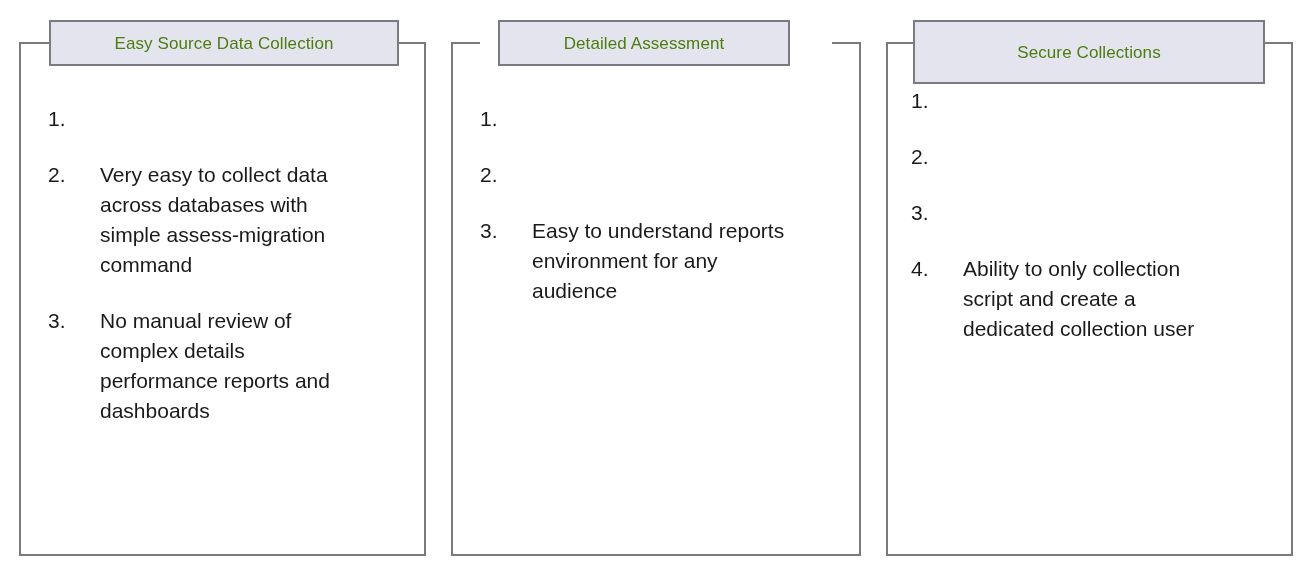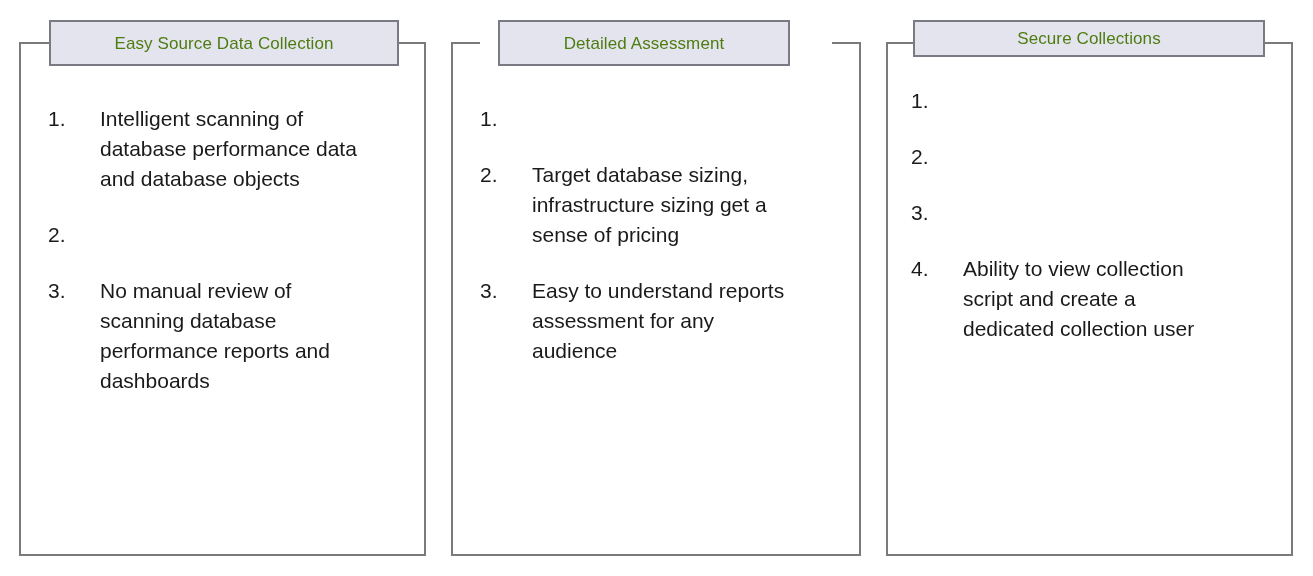--- a/index.html
+++ b/index.html
@@ -92,58 +92,56 @@
 
 <div id="stage">
 
   <div class="panel" style="left:19px; top:44px; width:407px; height:512px;">
     <div class="top-stub left" style="width:32px;"></div>
     <div class="top-stub right" style="width:32px;"></div>
 
     <div class="panel-list" style="top:60px; padding:0 18px 0 27px;">
       <div class="list-item">
         <span class="item-number">1.</span>
-        <span class="item-text">Intelligent scanning of
-database performance data
-and database objects</span>
       </div>
       <div class="list-item">
         <span class="item-number">2.</span>
+        <span class="item-text">Very easy to collect data
+across databases with
+simple assess-migration
+command</span>
       </div>
       <div class="list-item">
         <span class="item-number">3.</span>
         <span class="item-text">No manual review of
-scanning database
+complex details
 performance reports and
 dashboards</span>
       </div>
     </div>
   </div>
   <div class="panel-header" style="left:49px; top:20px; width:350px; height:46px;">
     <span class="panel-header-title">Easy Source Data Collection</span>
   </div>
 
   <div class="panel" style="left:451px; top:44px; width:410px; height:512px;">
     <div class="top-stub left" style="width:29px;"></div>
     <div class="top-stub right" style="width:29px;"></div>
 
     <div class="panel-list" style="top:60px; padding:0 18px 0 27px;">
       <div class="list-item">
         <span class="item-number">1.</span>
       </div>
       <div class="list-item">
         <span class="item-number">2.</span>
-        <span class="item-text">Target database sizing,
-infrastructure sizing get a
-sense of pricing</span>
       </div>
       <div class="list-item">
         <span class="item-number">3.</span>
         <span class="item-text">Easy to understand reports
-assessment for any
+environment for any
 audience</span>
       </div>
     </div>
   </div>
   <div class="panel-header" style="left:478px; top:20px; width:292px; height:46px;margin-left:20px;">
     <span class="panel-header-title">Detailed Assessment</span>
   </div>
 
   <div class="panel" style="left:886px; top:44px; width:407px; height:512px;">
     <div class="top-stub left" style="width:29px;"></div>
@@ -154,23 +152,23 @@
         <span class="item-number">1.</span>
       </div>
       <div class="list-item">
         <span class="item-number">2.</span>
       </div>
       <div class="list-item">
         <span class="item-number">3.</span>
       </div>
       <div class="list-item">
         <span class="item-number">4.</span>
-        <span class="item-text">Ability to view collection
+        <span class="item-text">Ability to only collection
 script and create a
 dedicated collection user</span>
       </div>
     </div>
   </div>
-  <div class="panel-header" style="left:913px; top:20px; width:352px; height:37px;">
+  <div class="panel-header" style="left:913px; top:20px; width:352px; height:64px;">
     <span class="panel-header-title">Secure Collections</span>
   </div>
 
 </div>
 
 </body></html>

